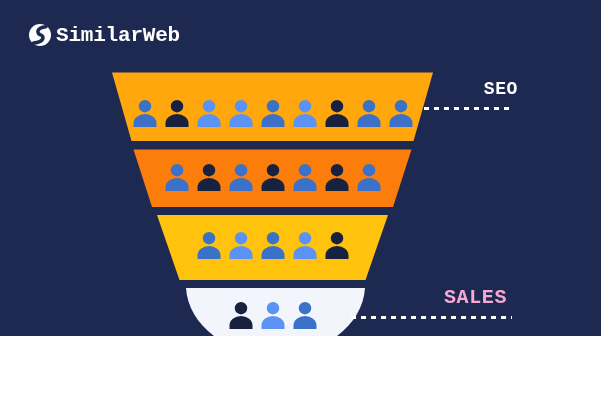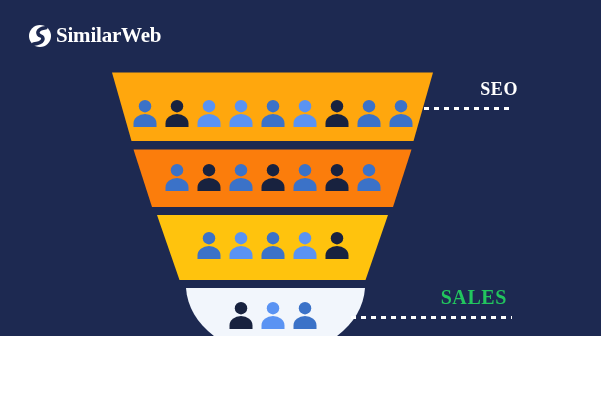--- a/index.html
+++ b/index.html
@@ -1,21 +1,21 @@
 <!DOCTYPE html>
 <html><head>
 <meta charset="utf-8">
 <style>
   html, body { margin: 0; padding: 0; }
   .stage {
     position: relative;
     width: 601px;
     height: 336px;
     overflow: hidden;
-    font-family: Liberation Serif, serif;
+    font-family: Liberation Mono, monospace;
   }
   .logo {
     position: absolute;
     left: 28px;
     top: 23px;
     display: flex;
     align-items: center;
     gap: 4px;
   }
   .logo-text {
@@ -163,16 +163,16 @@
         <g>
           <circle cx="305" cy="308.2" r="6.2" fill="#3B72C8"></circle>
           <path d="M 293.5 329 L 293.5 325.5 A 11.5 9.5 0 0 1 316.5 325.5 L 316.5 329 Z" fill="#3B72C8"></path>
         </g>
       </g>
     </svg>
 
   <div class="side-label seo-label" style="color: rgb(255, 255, 255);">SEO</div>
   <div class="dash-line seo-dash"></div>
 
-  <div class="side-label sales-label" style="color: #22c55e;">SALES</div>
+  <div class="side-label sales-label" style="color: #f9a8d4;">SALES</div>
   <div class="dash-line sales-dash"></div>
 
 </div>
 
 </body></html>

